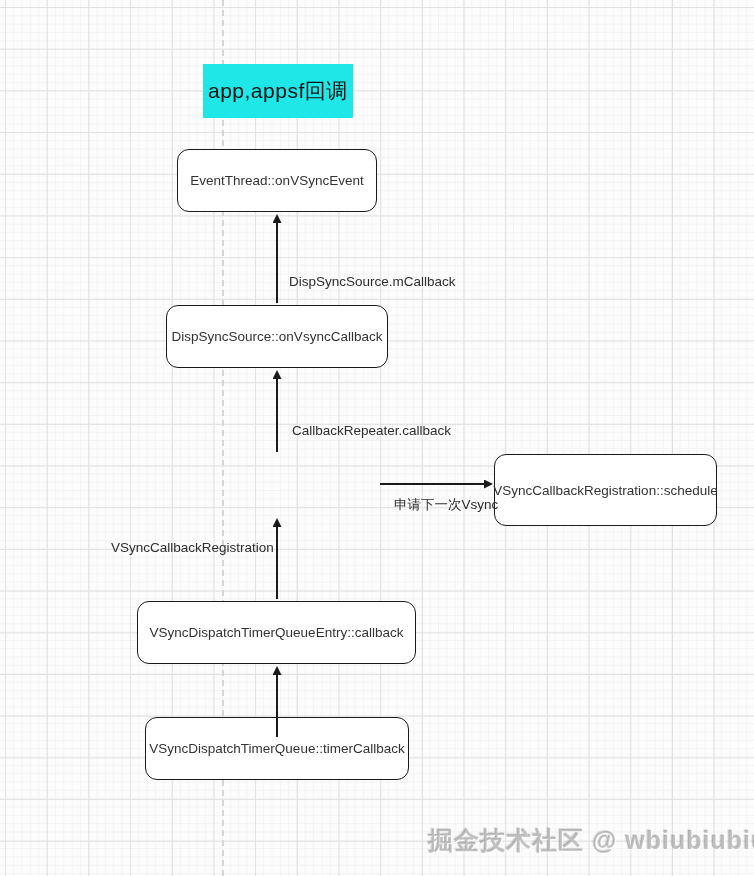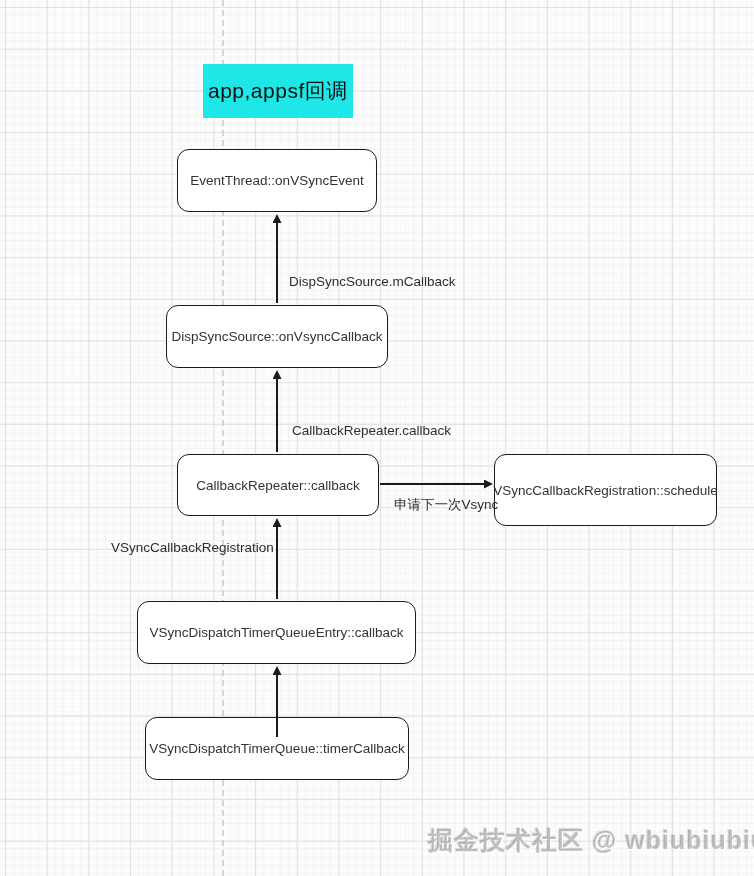--- a/index.html
+++ b/index.html
@@ -66,21 +66,20 @@
 <body>
 
 <div class="canvas">
 
   <div class="dashed-guide"></div>
 
   <div class="title">app,appsf回调</div>
 
   <div class="node n-event">EventThread::onVSyncEvent</div>
   <div class="node n-dispsync">DispSyncSource::onVsyncCallback</div>
-  <div class="node n-repeater">CallbackRepeater::callback</div>
   <div class="node n-schedule">VSyncCallbackRegistration::schedule</div>
   <div class="node n-entry">VSyncDispatchTimerQueueEntry::callback</div>
   <div class="node n-queue">VSyncDispatchTimerQueue::timerCallback</div>
 
   <svg class="arrow-layer" width="754" height="876">
     <defs>
       <marker id="ah" markerWidth="9" markerHeight="9" refX="7" refY="4.5" orient="auto" markerUnits="userSpaceOnUse">
         <path d="M0,0 L9,4.5 L0,9 z" fill="#1a1a1a"></path>
       </marker>
     </defs>

